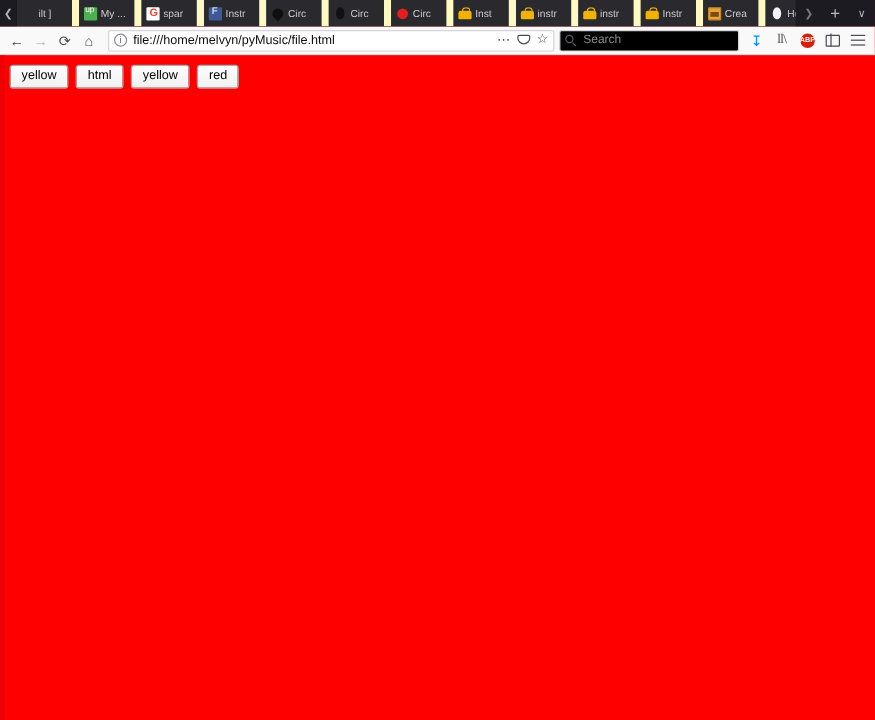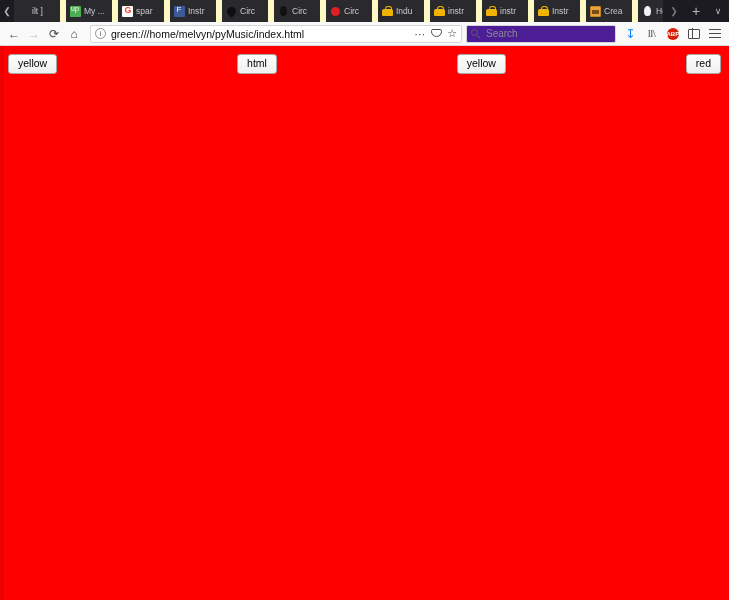--- a/index.html
+++ b/index.html
@@ -189,21 +189,21 @@
   .urlbar .ub-icons .pocket::after{
     content:"";position:absolute;left:0;top:1px;width:11px;height:8px;
     border:1.5px solid #4a4a4f;border-radius:2px 2px 6px 6px;box-sizing:border-box;
   }
   .urlbar .ub-icons .star { color:#4a4a4f; font-size:11px; line-height:11px;}
 
   .searchbar {
     flex: 0 0 150px;
     width: 150px;
     height: 18px;
-    background: #4c1d95;
+    background: #000000;
     border: 1px solid #d5d5d9;
     border-radius: 2px;
     display: flex;
     align-items: center;
     padding: 0 4px;
     box-sizing: border-box;
     margin-right: 4px;
   }
   .searchbar .mag {
     flex: 0 0 10px;
@@ -254,21 +254,20 @@
     position: absolute;
     left: 0; top: 0; bottom: 0;
     width: 4px;
     background: #ef0000;
   }
   .btn-row {
     display: flex;
     gap: 6px;
     align-items: flex-start;
     position: relative;
-    justify-content: space-between;
   }
   .color-btn {
     font-family: "Liberation Sans", sans-serif;
     font-size: 10.5px;
     color: #000000;
     background: linear-gradient(#fdfdfd, #f0f0f0);
     border: 1px solid #a9a9a9;
     border-radius: 3px;
     padding: 3px 9px 4px 9px;
     line-height: 11px;
@@ -307,21 +306,21 @@
         <div class="tab">
           <span class="favicon fav-dark-drop2"></span>
           <span class="tab-label">Circ</span>
         </div>
         <div class="tab">
           <span class="favicon fav-red-dot"></span>
           <span class="tab-label">Circ</span>
         </div>
         <div class="tab">
           <span class="favicon fav-yellow-bag"></span>
-          <span class="tab-label">Indu</span>
+          <span class="tab-label">Inst</span>
         </div>
         <div class="tab">
           <span class="favicon fav-yellow-bag"></span>
           <span class="tab-label">instr</span>
         </div>
         <div class="tab">
           <span class="favicon fav-yellow-bag"></span>
           <span class="tab-label">instr</span>
         </div>
         <div class="tab">
@@ -345,21 +344,21 @@
   </div>
 
   <div class="navbar">
     <div class="navbtn">←</div>
     <div class="navbtn disabled">→</div>
     <div class="navbtn">⟳</div>
     <div class="navbtn">⌂</div>
 
     <div class="urlbar">
       <div class="info-icon">i</div>
-      <div class="url-text">green:///home/melvyn/pyMusic/index.html</div>
+      <div class="url-text">file:///home/melvyn/pyMusic/file.html</div>
       <div class="ub-icons">
         <span class="dots">⋯</span>
         <span class="pocket"></span>
         <span class="star">☆</span>
       </div>
     </div>
 
     <div class="searchbar">
       <span class="mag"></span>
       <span class="sph">Search</span>

